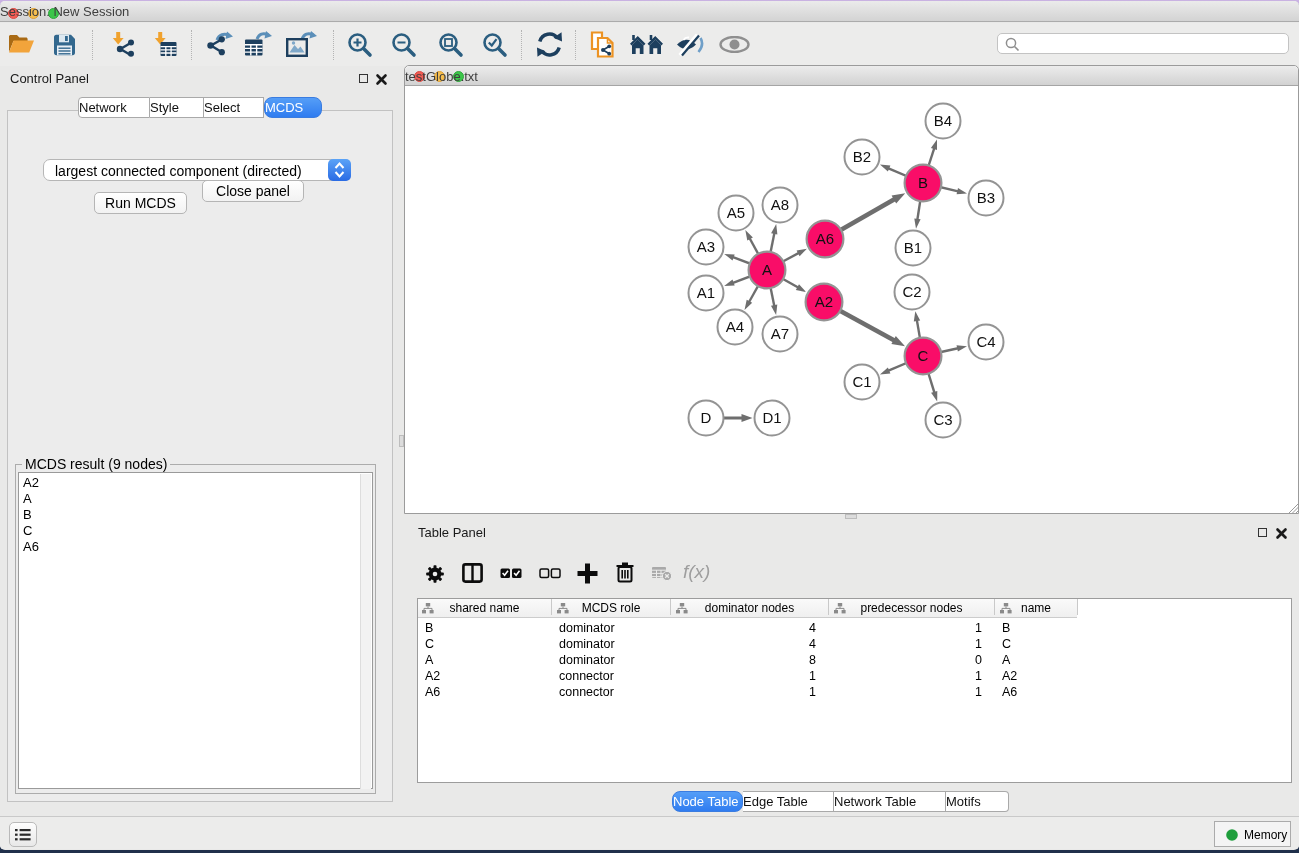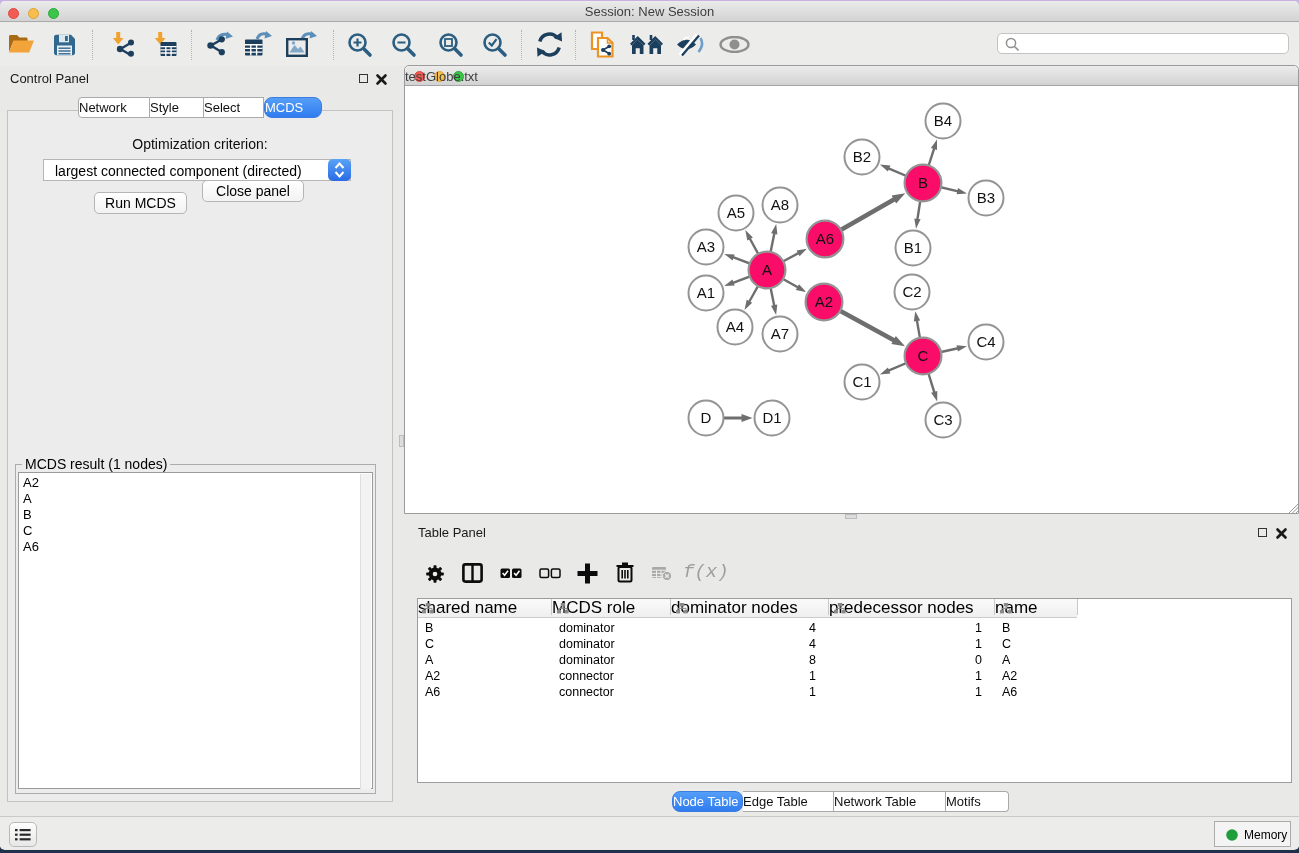--- a/index.html
+++ b/index.html
@@ -1,52 +1,52 @@
 <!DOCTYPE html>
 <html><head><meta charset="utf-8"><title>Session: New Session</title>
 <style>
 *{margin:0;padding:0;box-sizing:border-box}
 html,body{width:1299px;height:853px;overflow:hidden}
 body{background:#20304b;font-family:"Liberation Sans",sans-serif;position:relative}
 #lav{position:absolute;left:0;top:0;width:1299px;height:4px;background:#c9b2e2}
 #win{position:absolute;left:0;top:1px;width:1299px;height:849px;background:#e9e9e8;border-radius:5px;overflow:hidden}
 #titlebar{position:absolute;left:0;top:0;width:1299px;height:21px;background:linear-gradient(#ebebeb,#d3d3d3);border-bottom:1px solid #ababab}
-#title{position:absolute;left:0;top:3px;width:100%;text-align:center;font-size:13px;color:#3e3e3e}
+#title{position:absolute;left:0;top:3px;width:100%;text-align:left;font-size:13px;color:#3e3e3e}
 .tl{position:absolute;top:7px;width:11px;height:11px;border-radius:50%}
 #toolbar{position:absolute;left:0;top:22px;width:1299px;height:43px;background:#ececeb}
 .sep{position:absolute;top:7px;height:30px;width:0;border-left:1px dotted #b4b4b4}
 #search{position:absolute;left:997px;top:10px;width:292px;height:21px;background:#fff;border:1px solid #c3c3c3;border-radius:5px}
 
 #cp-title{position:absolute;left:10px;top:70px;font-size:13px;color:#1a1a1a}
 .floatico{position:absolute;width:9px;height:9px;border:1.5px solid #333;background:transparent}
 .tabstrip{position:absolute;display:flex;height:21px;z-index:3}
 .tab{height:21px;border:1px solid #a9a9a9;border-left:none;background:#fff;color:#111;font-size:13px;text-align:left;line-height:19px}
 .tab.first{border-left:1px solid #a9a9a9;border-radius:4px 0 0 4px}
 .tab.last{border-radius:0 4px 4px 0}
 .tab.sel{background:linear-gradient(#559ef7,#2f7cf0);border-color:#3a7ce0;color:#fff;border-radius:8px;border-left:1px solid #3a7ce0}
 #cp-box{position:absolute;left:7px;top:109px;width:386px;height:692px;background:#ececec;border:1px solid #c2c2c2}
 #opt-label{position:absolute;left:0;top:135px;width:400px;text-align:center;font-size:14px;color:#0d0d0d}
-#combo{position:absolute;left:43px;top:158px;width:308px;height:22px;background:#fff;border:1px solid #b6b6b6;border-radius:0}
+#combo{position:absolute;left:43px;top:158px;width:308px;height:22px;background:#fff;border:1px solid #b6b6b6;border-radius:7px}
 #combo .txt{position:absolute;left:11px;top:2.5px;font-size:14px;color:#000}
 #combo .step{position:absolute;right:-1px;top:-1px;width:23px;height:22px;border-radius:5px;background:linear-gradient(#5ba3f7,#2a6be4)}
 .pbtn{position:absolute;height:22px;background:linear-gradient(#ffffff,#f2f2f2);border:1px solid #b5b5b5;border-radius:5px;font-size:14px;color:#000;text-align:center;line-height:20px}
 #groupbox{position:absolute;left:15px;top:463px;width:361px;height:330px;border:1px solid #acacac}
 #grouplabel{position:absolute;left:22px;top:455px;background:#ececec;padding:0 3px;font-size:14px;color:#000}
 #listbox{position:absolute;left:18px;top:471px;width:355px;height:317px;background:#fff;border:1px solid #9a9a9a;font-size:13px;color:#000;line-height:16px;padding:2px 0 0 4px}
 #listbox .sb{position:absolute;right:1px;top:1px;width:11px;height:315px;background:#f2f2f2;border-left:1px solid #ddd}
 
 #nw{position:absolute;left:404px;top:64px;width:895px;height:449px;background:#fff;border:1px solid #9b9b9b;border-radius:5px 5px 0 0}
 #nw-tb{position:absolute;left:0;top:0;width:893px;height:20px;background:linear-gradient(#ececec,#d2d2d2);border-bottom:1px solid #a5a5a5;border-radius:5px 5px 0 0}
 #nw-title{position:absolute;left:0;top:3px;width:100%;font-size:13px;color:#3e3e3e}
 #graph-wrap{position:absolute;left:401px;top:85px;width:774px;height:427px}
 
 #tp-title{position:absolute;left:418px;top:524px;font-size:13px;color:#1a1a1a}
 #tbl{position:absolute;left:417px;top:597px;width:875px;height:185px;background:#fff;border:1px solid #9c9c9c}
 #tblhead{position:absolute;left:0;top:0;width:659px;height:19px;background:linear-gradient(#fafafa,#efefef);border-bottom:1px solid #ccc}
-.hcol{position:absolute;top:0;height:16px;border-right:1px solid #c9c9c9;font-size:17px;color:#000;line-height:18px}
+.hcol{position:absolute;top:0;height:16px;border-right:1px solid #c9c9c9;font-size:12px;color:#000;text-align:center;line-height:18px}
 .cell{position:absolute;height:16px;font-size:12.5px;color:#000;line-height:16px}
 
 #statusbar{position:absolute;left:0;top:815px;width:1299px;height:33px;background:#ececeb;border-top:1px solid #c9c9c9}
 #membtn{position:absolute;left:1214px;top:820px;width:77px;height:26px;background:#f4f4f4;border:1px solid #ababab;font-size:12px;color:#000}
 #listbtn{position:absolute;left:9px;top:821px;width:28px;height:25px;background:linear-gradient(#fdfdfd,#e8e8e8);border:1px solid #b9b9b9;border-radius:5px}
 </style></head>
 <body>
 <div id="lav"></div>
 <div id="win">
 <div id="titlebar">
@@ -207,34 +207,33 @@
         <line x1="10.5" y1="2.5" x2="2.5" y2="10.5"></line>
       </g>
 </svg>
 <div class="tabstrip" style="left:78px;top:96px">
  <div class="tab first" style="width:72px">Network</div>
  <div class="tab" style="width:54px">Style</div>
  <div class="tab" style="width:60px">Select</div>
  <div class="tab sel last" style="width:58px">MCDS</div>
 </div>
 <div id="cp-box"></div>
-<div id="opt-label">Optimization criterion:</div>
 <div id="combo">
       <span class="txt">largest connected component (directed)</span>
  <div class="step">
   <svg width="21" height="20" viewBox="0 0 21 20" style="position:absolute;left:1px;top:1px">
    <path d="M6.5 8 L10.5 3.5 L14.5 8" fill="none" stroke="#fff" stroke-width="2"></path>
    <path d="M6.5 12 L10.5 16.5 L14.5 12" fill="none" stroke="#fff" stroke-width="2"></path>
   </svg>
  </div>
 </div>
 <div class="pbtn" style="left:94px;top:191px;width:93px">Run MCDS</div>
 <div class="pbtn" style="left:202px;top:179px;width:102px">Close panel</div>
 <div id="groupbox"></div>
-<div id="grouplabel">MCDS result (1 nodes)</div>
+<div id="grouplabel">MCDS result (9 nodes)</div>
 <div id="listbox">A2<br>A<br>B<br>C<br>A6<div class="sb"></div></div>
 
 <div style="position:absolute;left:399px;top:434px;width:5px;height:12px;background:#dcdcdc;border:1px solid #bdbdbd"></div>
 <div style="position:absolute;left:845px;top:513px;width:12px;height:5px;background:#dcdcdc;border:1px solid #bdbdbd"></div>
 
 <div id="nw">
  <div id="nw-tb">
   <div class="tl" style="left:9px;top:4.5px;background:#f15c54;border:1px solid #dd4a43"></div>
   <div class="tl" style="left:28.5px;top:4.5px;background:#f6be4f;border:1px solid #dfa134"></div>
   <div class="tl" style="left:48px;top:4.5px;background:#3bc649;border:1px solid #2fa73c"></div>
@@ -394,21 +393,21 @@
         <line x1="0" y1="9.6" x2="14" y2="9.6"></line>
         <line x1="4.5" y1="3" x2="4.5" y2="11"></line>
         <line x1="9" y1="3" x2="9" y2="11"></line>
       </g>
  <circle cx="15" cy="9" r="4.6" fill="#a9a9a9" stroke="#ececeb" stroke-width="1"></circle>
  <g stroke="#ececeb" stroke-width="1.3">
         <line x1="13.2" y1="7.2" x2="16.8" y2="10.8"></line>
         <line x1="16.8" y1="7.2" x2="13.2" y2="10.8"></line>
       </g>
 </svg>
-<div style="position:absolute;left:683px;top:560px;font-family:Liberation Mono, monospace;font-style:italic;font-size:19px;color:#9e9e9e">f(x)</div>
+<div style="position:absolute;left:683px;top:560px;font-family:Liberation Sans, sans-serif;font-style:italic;font-size:19px;color:#9e9e9e">f(x)</div>
 <div id="tbl">
  <div id="tblhead">
   <div class="hcol" style="left:0;width:134px">shared name</div>
   <div class="hcol" style="left:134px;width:119px">MCDS role</div>
   <div class="hcol" style="left:253px;width:158px">dominator nodes</div>
   <div class="hcol" style="left:411px;width:166px">predecessor nodes</div>
   <div class="hcol" style="left:577px;width:83px">name</div>
  </div>
 <div class="cell" style="left:7px;top:21px;width:120px">B</div>
       <div class="cell" style="left:141px;top:21px;width:110px">dominator</div>

